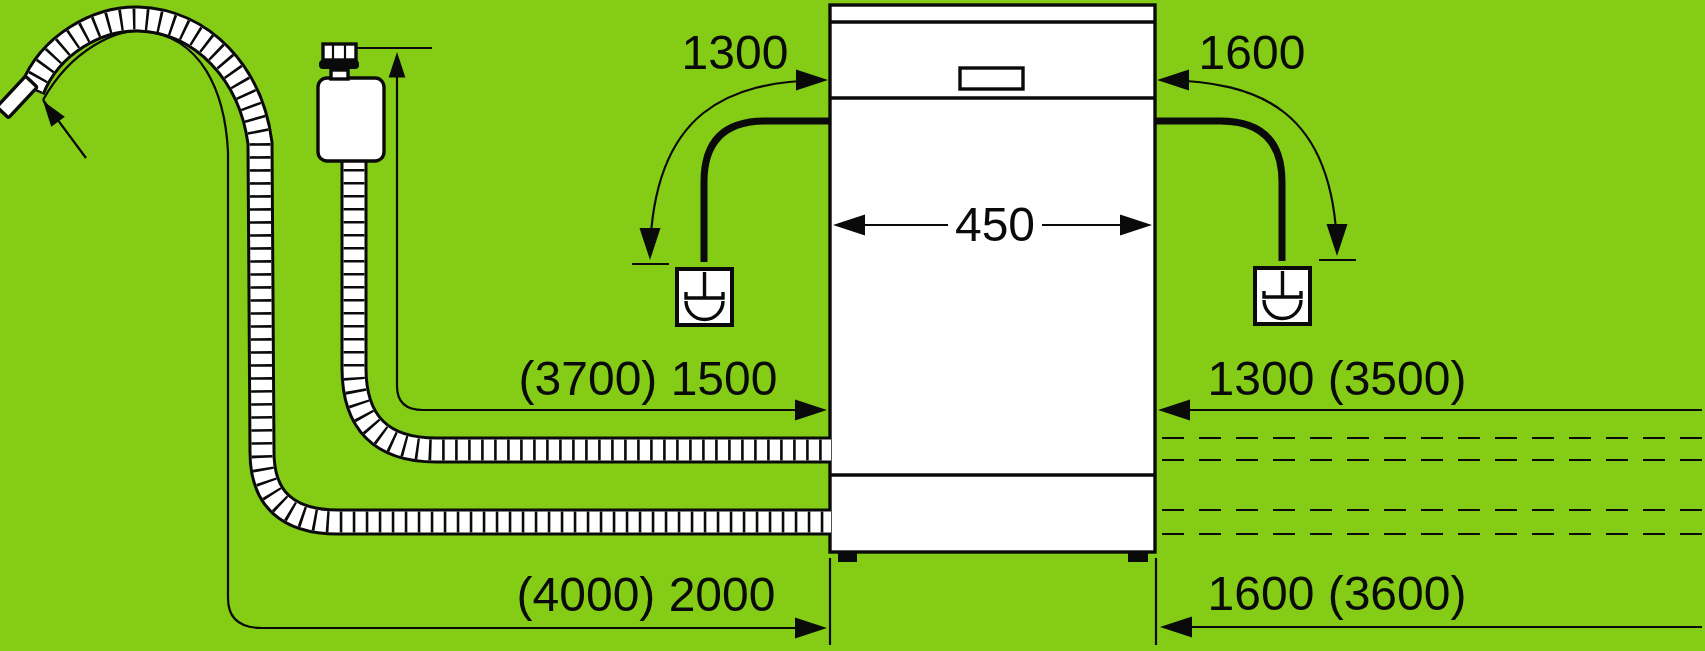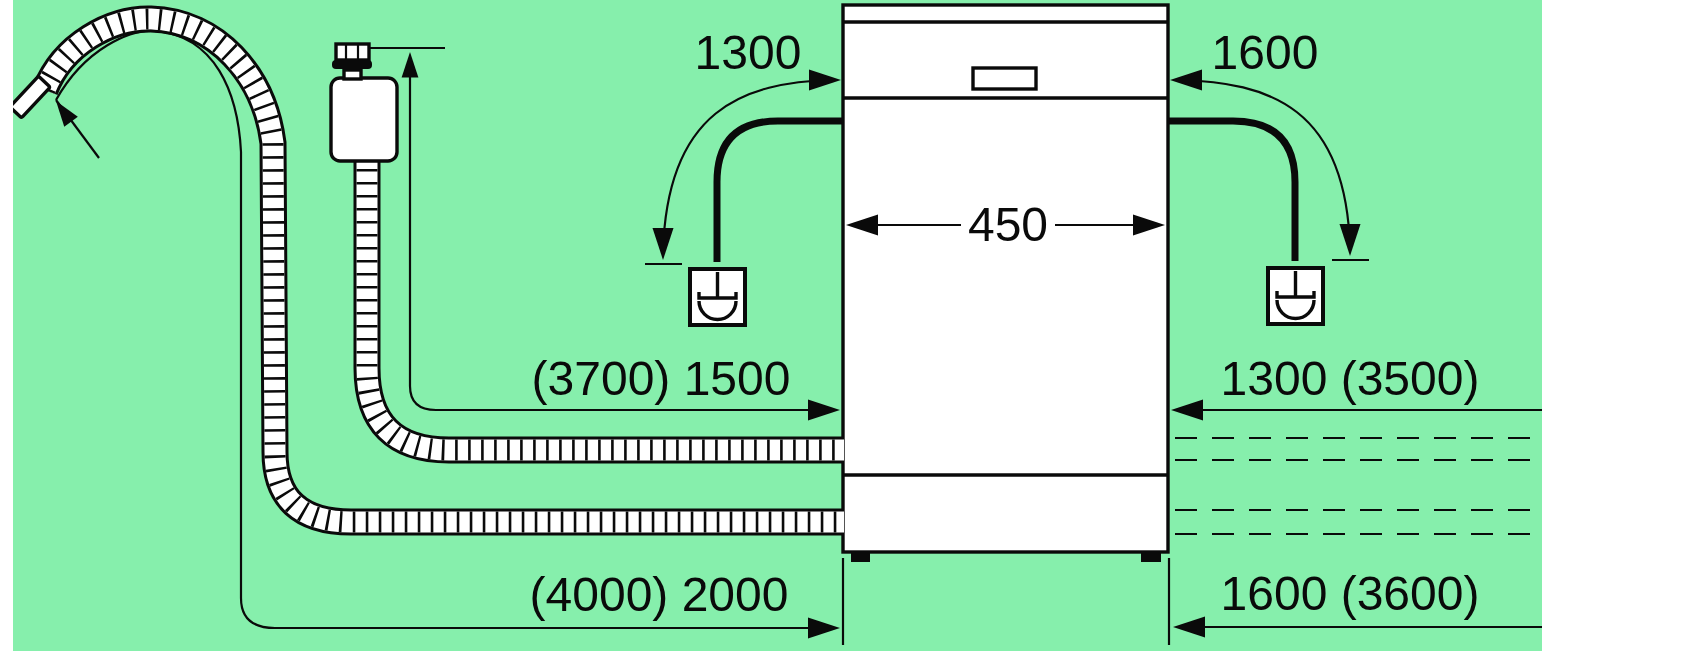--- a/index.html
+++ b/index.html
@@ -1,17 +1,17 @@
 <!DOCTYPE html>
 <html><head>
 <meta charset="utf-8">
 <style>
   html,body{margin:0;padding:0;background:#ffffff;}
-  .stage{position:relative;width:1529px;height:651px;background:#86efac;overflow:hidden;
-         font-family:"Liberation Sans", sans-serif;margin-left:13px;}
+  .stage{position:relative;width:1705px;height:651px;background:#84cc16;overflow:hidden;
+         font-family:"Liberation Sans", sans-serif;}
   svg{position:absolute;left:0;top:0;}
   
   .thin{fill:none;stroke:#0a0a0a;stroke-width:2.2;}
   .dash{fill:none;stroke:#0a0a0a;stroke-width:2.2;stroke-dasharray:22 15;}
   .outline{fill:#ffffff;stroke:#0a0a0a;stroke-width:3.4;}
   .inner-line{fill:none;stroke:#0a0a0a;stroke-width:3.4;}
   .cord{fill:none;stroke:#0a0a0a;stroke-width:7;}
   .arrow{fill:#0a0a0a;stroke:none;}
   .foot{fill:#0a0a0a;stroke:none;}
   

